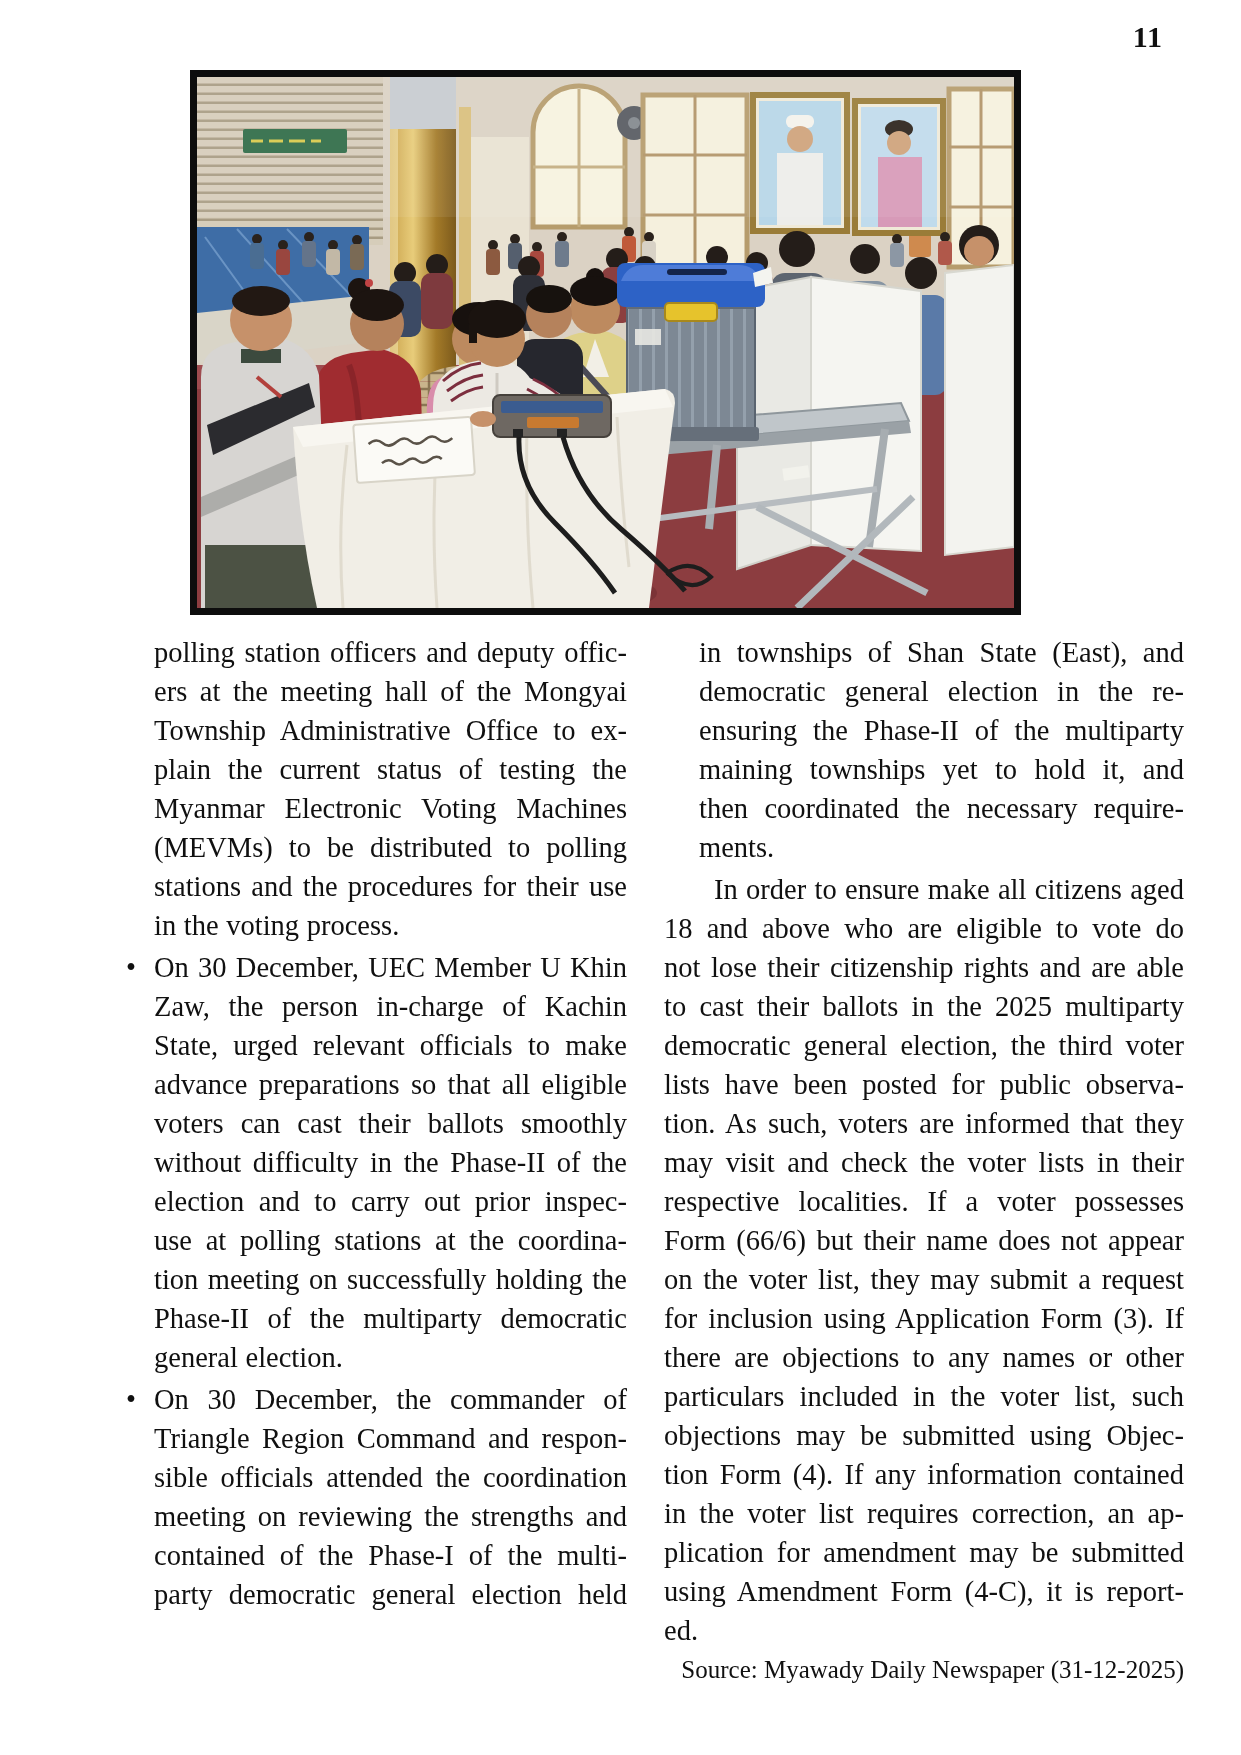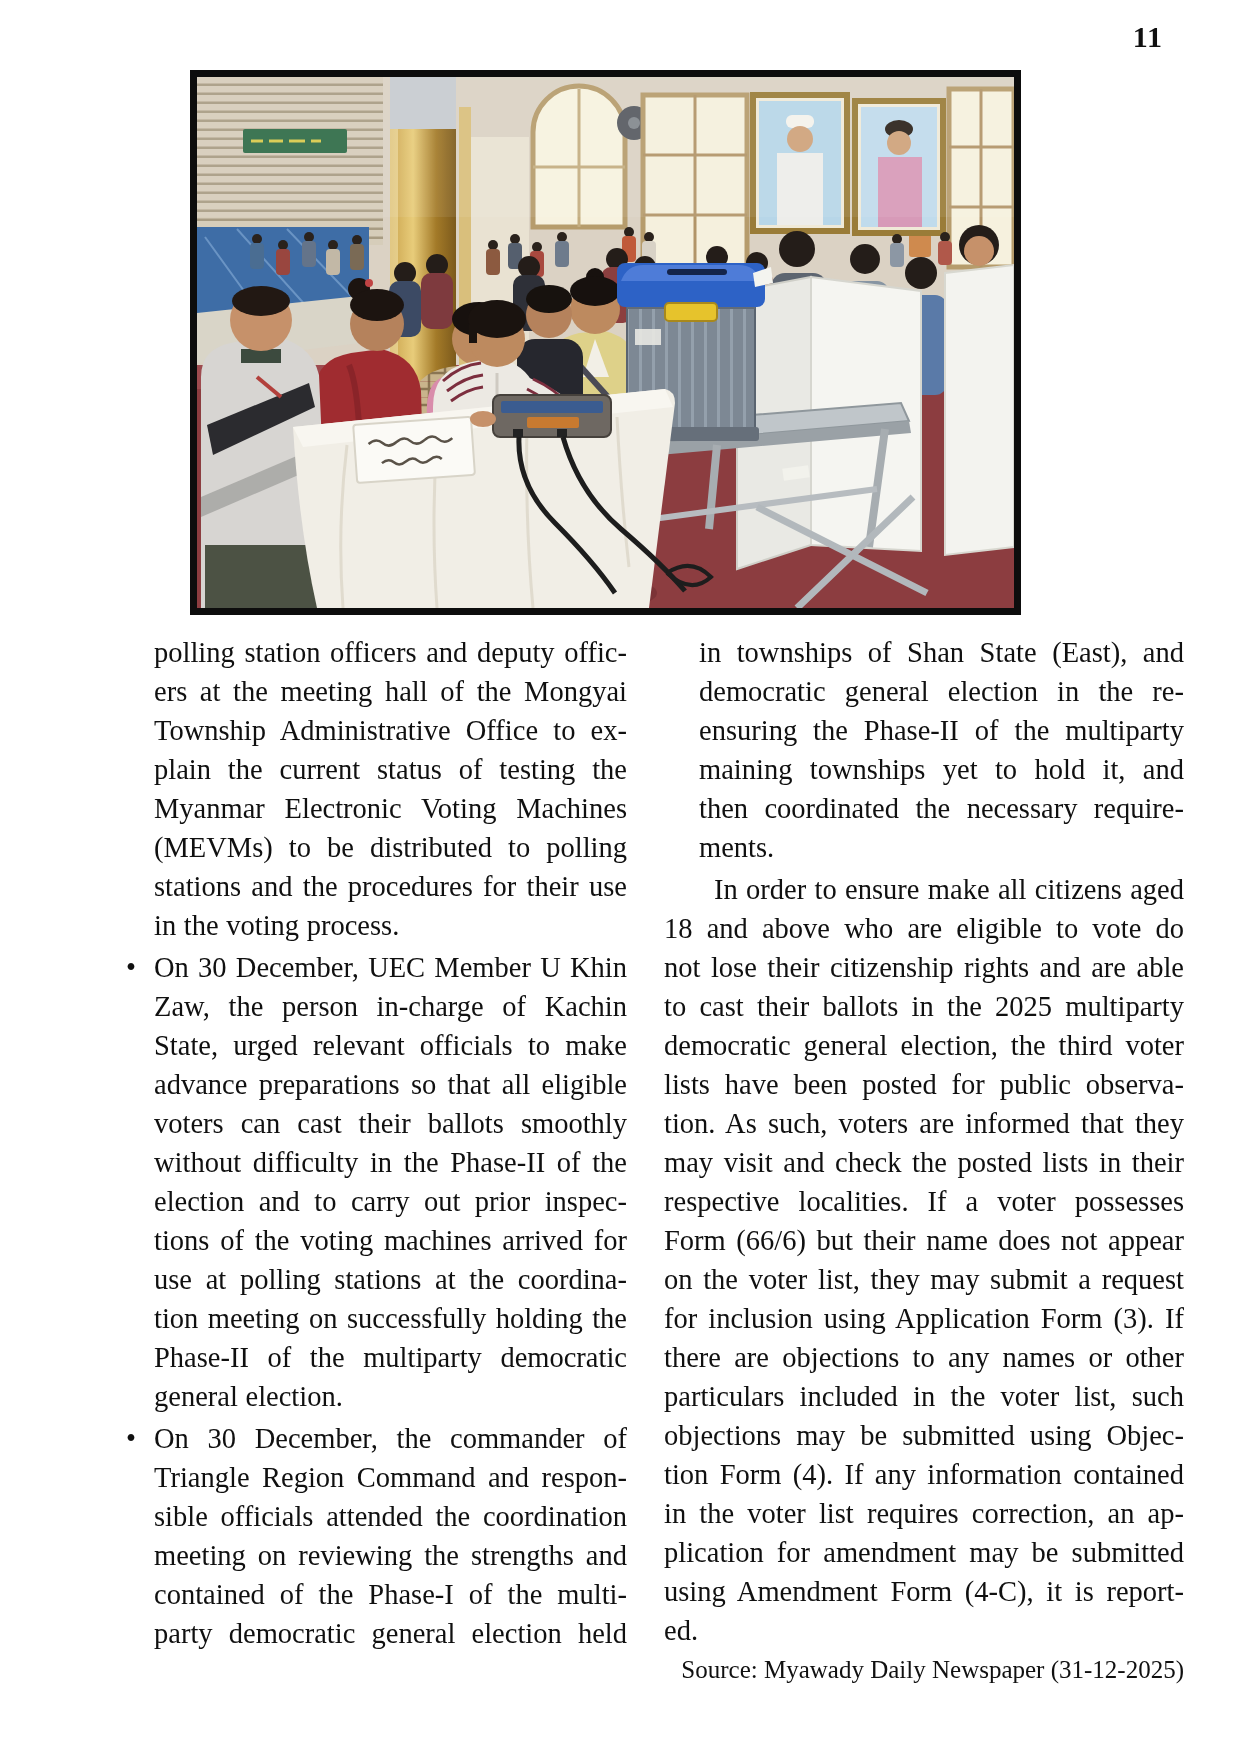--- a/index.html
+++ b/index.html
@@ -363,21 +363,20 @@
         </div>
         <div class="block hang">
           <span class="marker">•</span>
           <div class="line">On 30 December, UEC Member U Khin</div>
           <div class="line">Zaw, the person in-charge of Kachin</div>
           <div class="line">State, urged relevant officials to make</div>
           <div class="line">advance preparations so that all eligible</div>
           <div class="line">voters can cast their ballots smoothly</div>
           <div class="line">without difficulty in the Phase-II of the</div>
           <div class="line">election and to carry out prior inspec-</div>
-          <div class="line">tions of the voting machines arrived for</div>
           <div class="line">use at polling stations at the coordina-</div>
           <div class="line">tion meeting on successfully holding the</div>
           <div class="line">Phase-II of the multiparty democratic</div>
           <div class="line endline">general election.</div>
         </div>
         <div class="block hang">
           <span class="marker">•</span>
           <div class="line">On 30 December, the commander of</div>
           <div class="line">Triangle Region Command and respon-</div>
           <div class="line">sible officials attended the coordination</div>
@@ -396,21 +395,21 @@
           <div class="line endline">ments.</div>
         </div>
         <div class="block">
           <div class="line first-indent">In order to ensure make all citizens aged</div>
           <div class="line">18 and above who are eligible to vote do</div>
           <div class="line">not lose their citizenship rights and are able</div>
           <div class="line">to cast their ballots in the 2025 multiparty</div>
           <div class="line">democratic general election, the third voter</div>
           <div class="line">lists have been posted for public observa-</div>
           <div class="line">tion. As such, voters are informed that they</div>
-          <div class="line">may visit and check the posted lists in their</div>
+          <div class="line">may visit and check the voter lists in their</div>
           <div class="line">respective localities. If a voter possesses</div>
           <div class="line">Form (66/6) but their name does not appear</div>
           <div class="line">on the voter list, they may submit a request</div>
           <div class="line">for inclusion using Application Form (3). If</div>
           <div class="line">there are objections to any names or other</div>
           <div class="line">particulars included in the voter list, such</div>
           <div class="line">objections may be submitted using Objec-</div>
           <div class="line">tion Form (4). If any information contained</div>
           <div class="line">in the voter list requires correction, an ap-</div>
           <div class="line">plication for amendment may be submitted</div>

